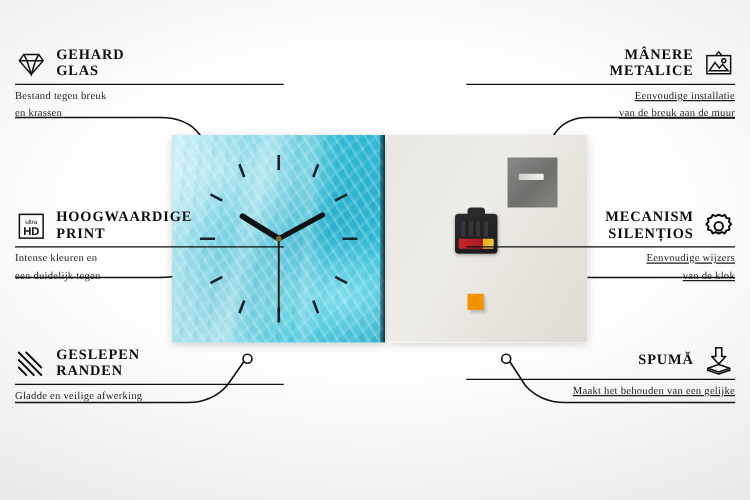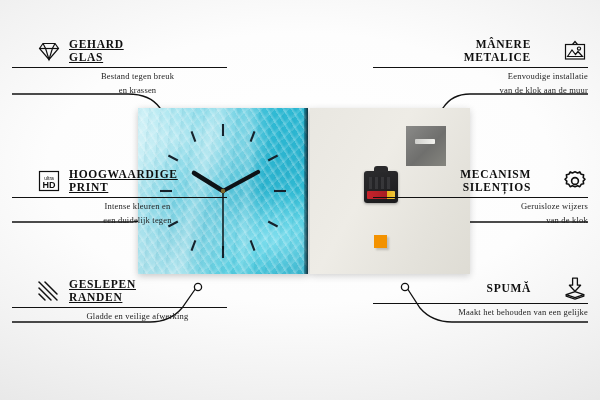--- a/index.html
+++ b/index.html
@@ -61,27 +61,27 @@
   .clock{position:absolute;inset:0;}
 
   
   .feature{position:absolute;width:215px;}
   .feature .head{display:flex;align-items:center;gap:7px;}
   .feature .title{font-size:11.5px;letter-spacing:.7px;color:#0f0f0f;line-height:13px;
     font-family:"Liberation Serif",serif;font-weight:700;text-transform:uppercase;}
   .feature .rule{height:1px;background:#111;margin-top:3px;}
   .feature .sub{font-size:8.5px;line-height:11px;color:#1d1d1d;margin-top:3px;letter-spacing:.2px;}
   .left .head{justify-content:flex-start;}
-  .left .title{text-align:left;text-decoration:underline;}
-  .left .sub{text-align:center;margin-left:36px;}
+  .left .title{text-align:left;}
+  .left .sub{text-align:left;}
   .right{text-align:right;}
   .right .head{justify-content:flex-end;}
   .right .title{}
-  .right .sub{text-align:right;}
-  .ico{width:26px;height:24px;flex:0 0 26px;margin-left:24px;}
+  .right .sub{text-align:right;text-decoration:underline;}
+  .ico{width:26px;height:24px;flex:0 0 26px;}
   .ico svg{display:block;width:26px;height:24px;}
 
   .f1{left:12px;top:38px;}
   .f2{left:12px;top:168px;}
   .f3{left:12px;top:278px;}
   .f4{left:373px;top:38px;}
   .f5{left:373px;top:168px;}
   .f6{left:373px;top:276px;}
 
   .connectors{position:absolute;inset:0;pointer-events:none;}
@@ -228,40 +228,40 @@
           <path d="M10.5 5.5 L13 2.5 L15.5 5.5"></path>
           <rect x="3.5" y="5.5" width="19" height="14.5"></rect>
           <path d="M5.5 17.5 L10 11 L13.5 15.5 L16 12.5 L20.5 17.5 Z"></path>
           <circle cx="17" cy="9.6" r="1.6"></circle>
         </g>
           </svg>
       </span>
     </div>
     <div class="rule"></div>
     <div class="sub">Eenvoudige installatie</div>
-    <div class="sub">van de klok aan de muur</div>
+    <div class="sub">van de breuk aan de muur</div>
   </div>
 
   <div class="feature right f5">
     <div class="head">
       <div>
         <div class="title">MECANISM</div>
         <div class="title">SILENȚIOS</div>
       </div>
       <span class="ico">
         <svg viewBox="0 0 26 24">
             <g fill="none" stroke="#101010" stroke-width="1.6" stroke-linejoin="round">
           <path d="M13 2.8 l2.6 1.1 2.2-1.0 1.4 2.4 2.4 .5 -.4 2.7 1.8 1.8 -1.8 1.8 .4 2.7 -2.4 .5 -1.4 2.4 -2.2-1.0 -2.6 1.1 -2.6-1.1 -2.2 1.0 -1.4-2.4 -2.4-.5 .4-2.7 -1.8-1.8 1.8-1.8 -.4-2.7 2.4-.5 1.4-2.4 2.2 1.0 Z"></path>
           <circle cx="13" cy="12" r="3.4"></circle>
         </g>
           </svg>
       </span>
     </div>
     <div class="rule"></div>
-    <div class="sub">Geruisloze wijzers</div>
+    <div class="sub">Eenvoudige wijzers</div>
     <div class="sub">van de klok</div>
   </div>
 
   <div class="feature right f6">
     <div class="head">
       <div>
         <div class="title">SPUMĂ</div>
       </div>
       <span class="ico">
         <svg viewBox="0 0 26 24">

